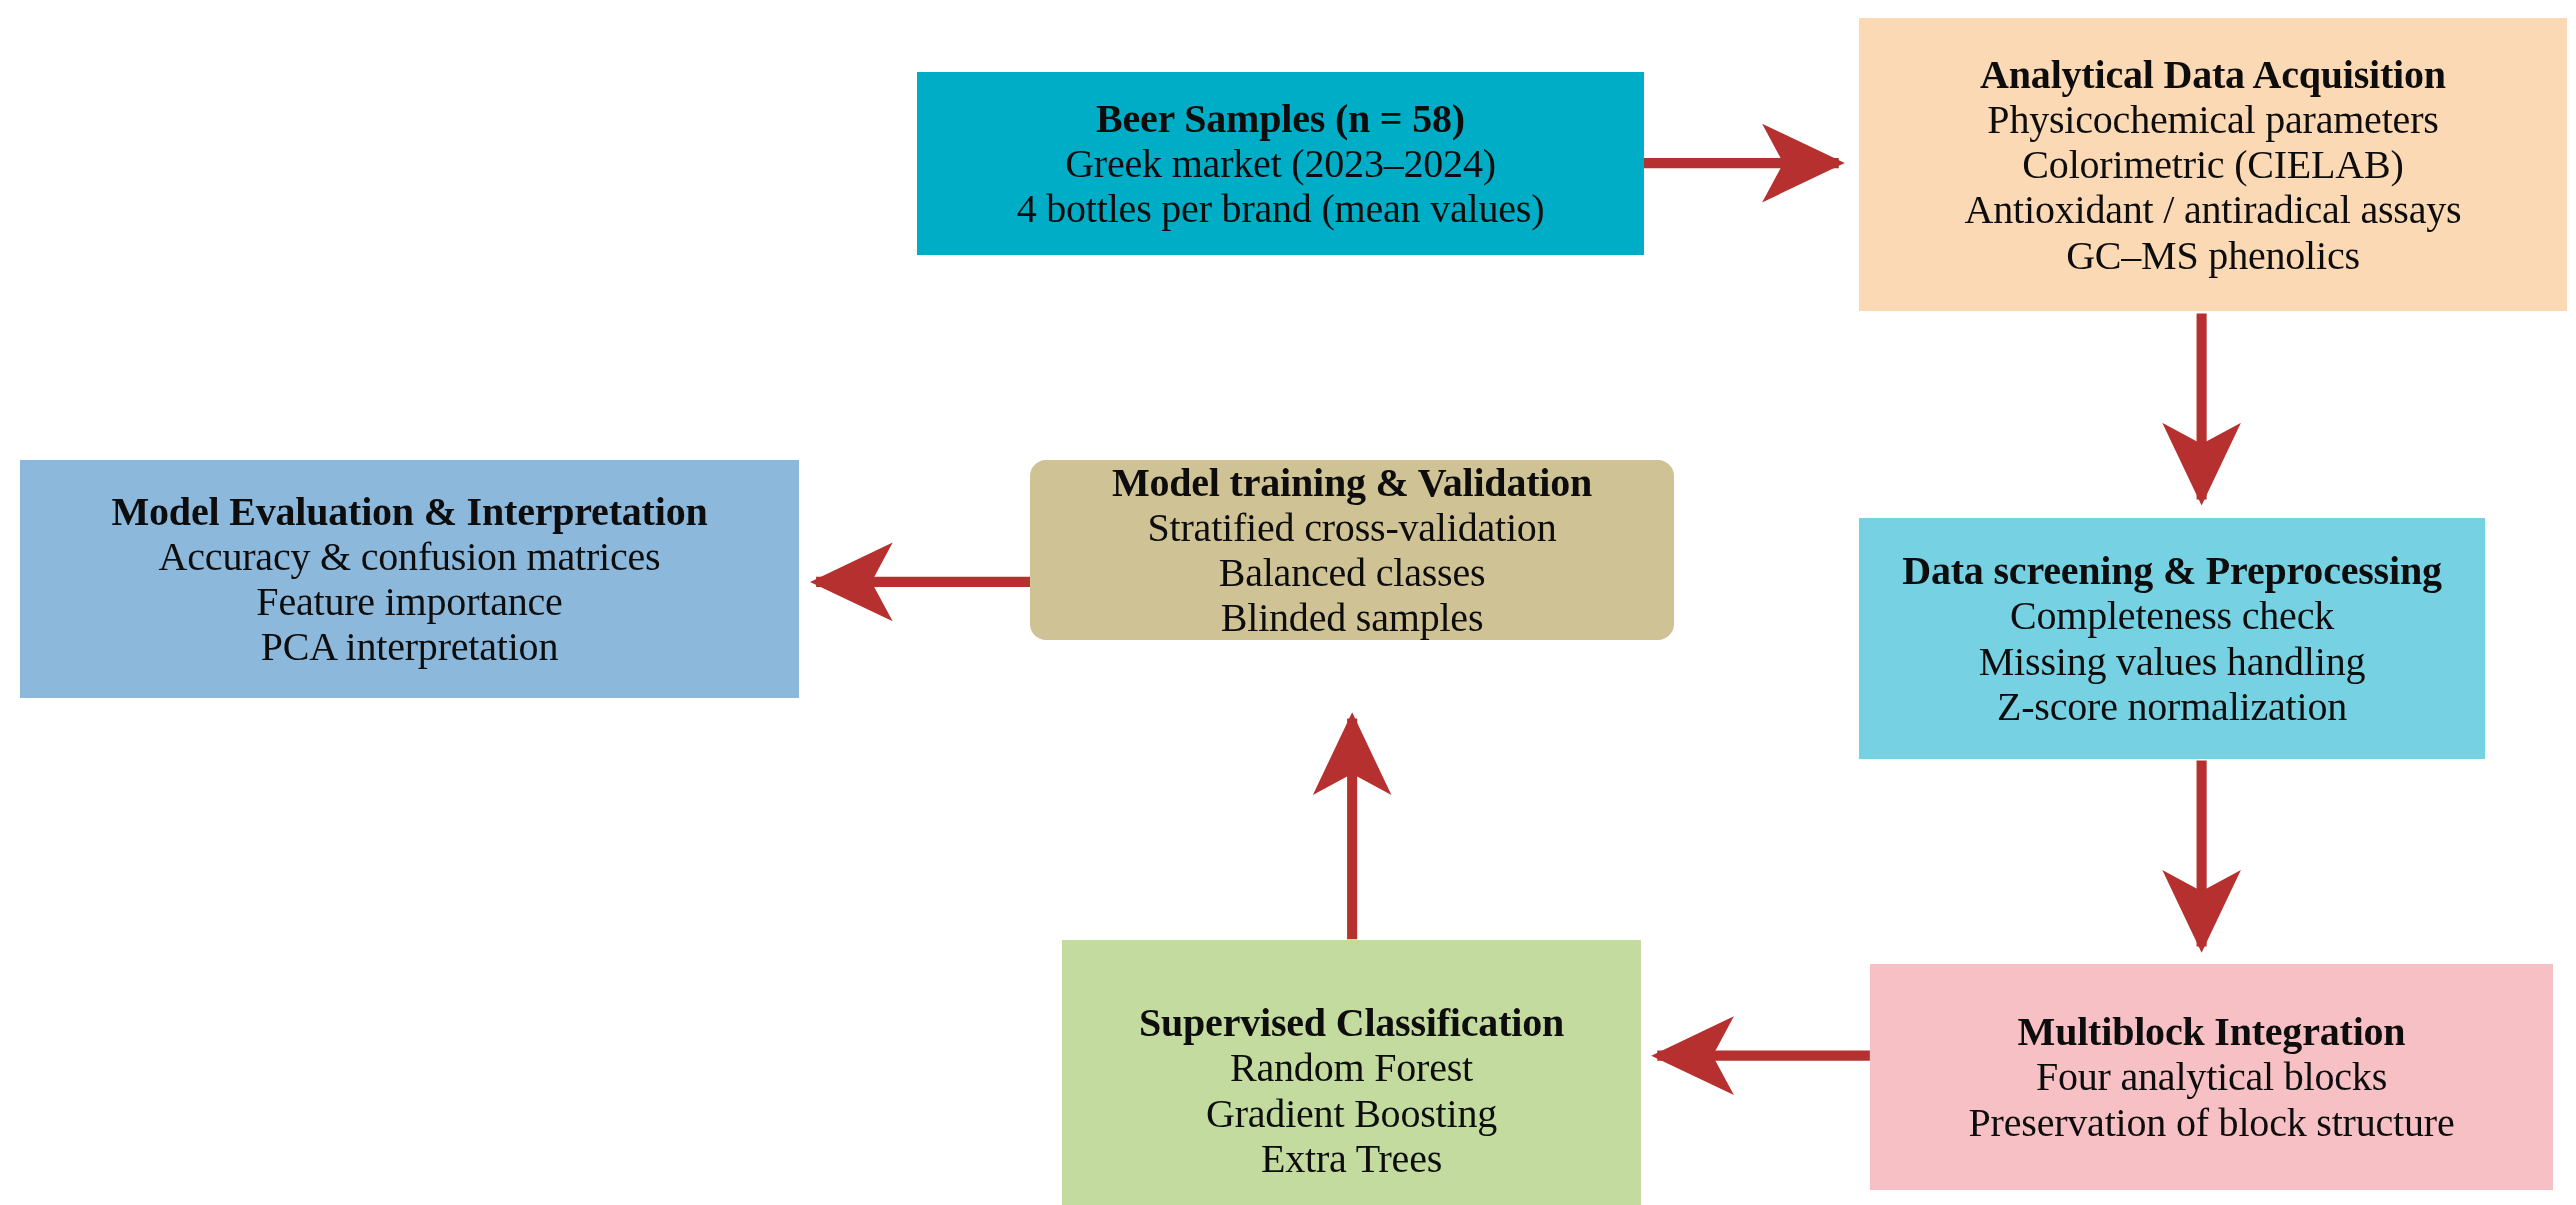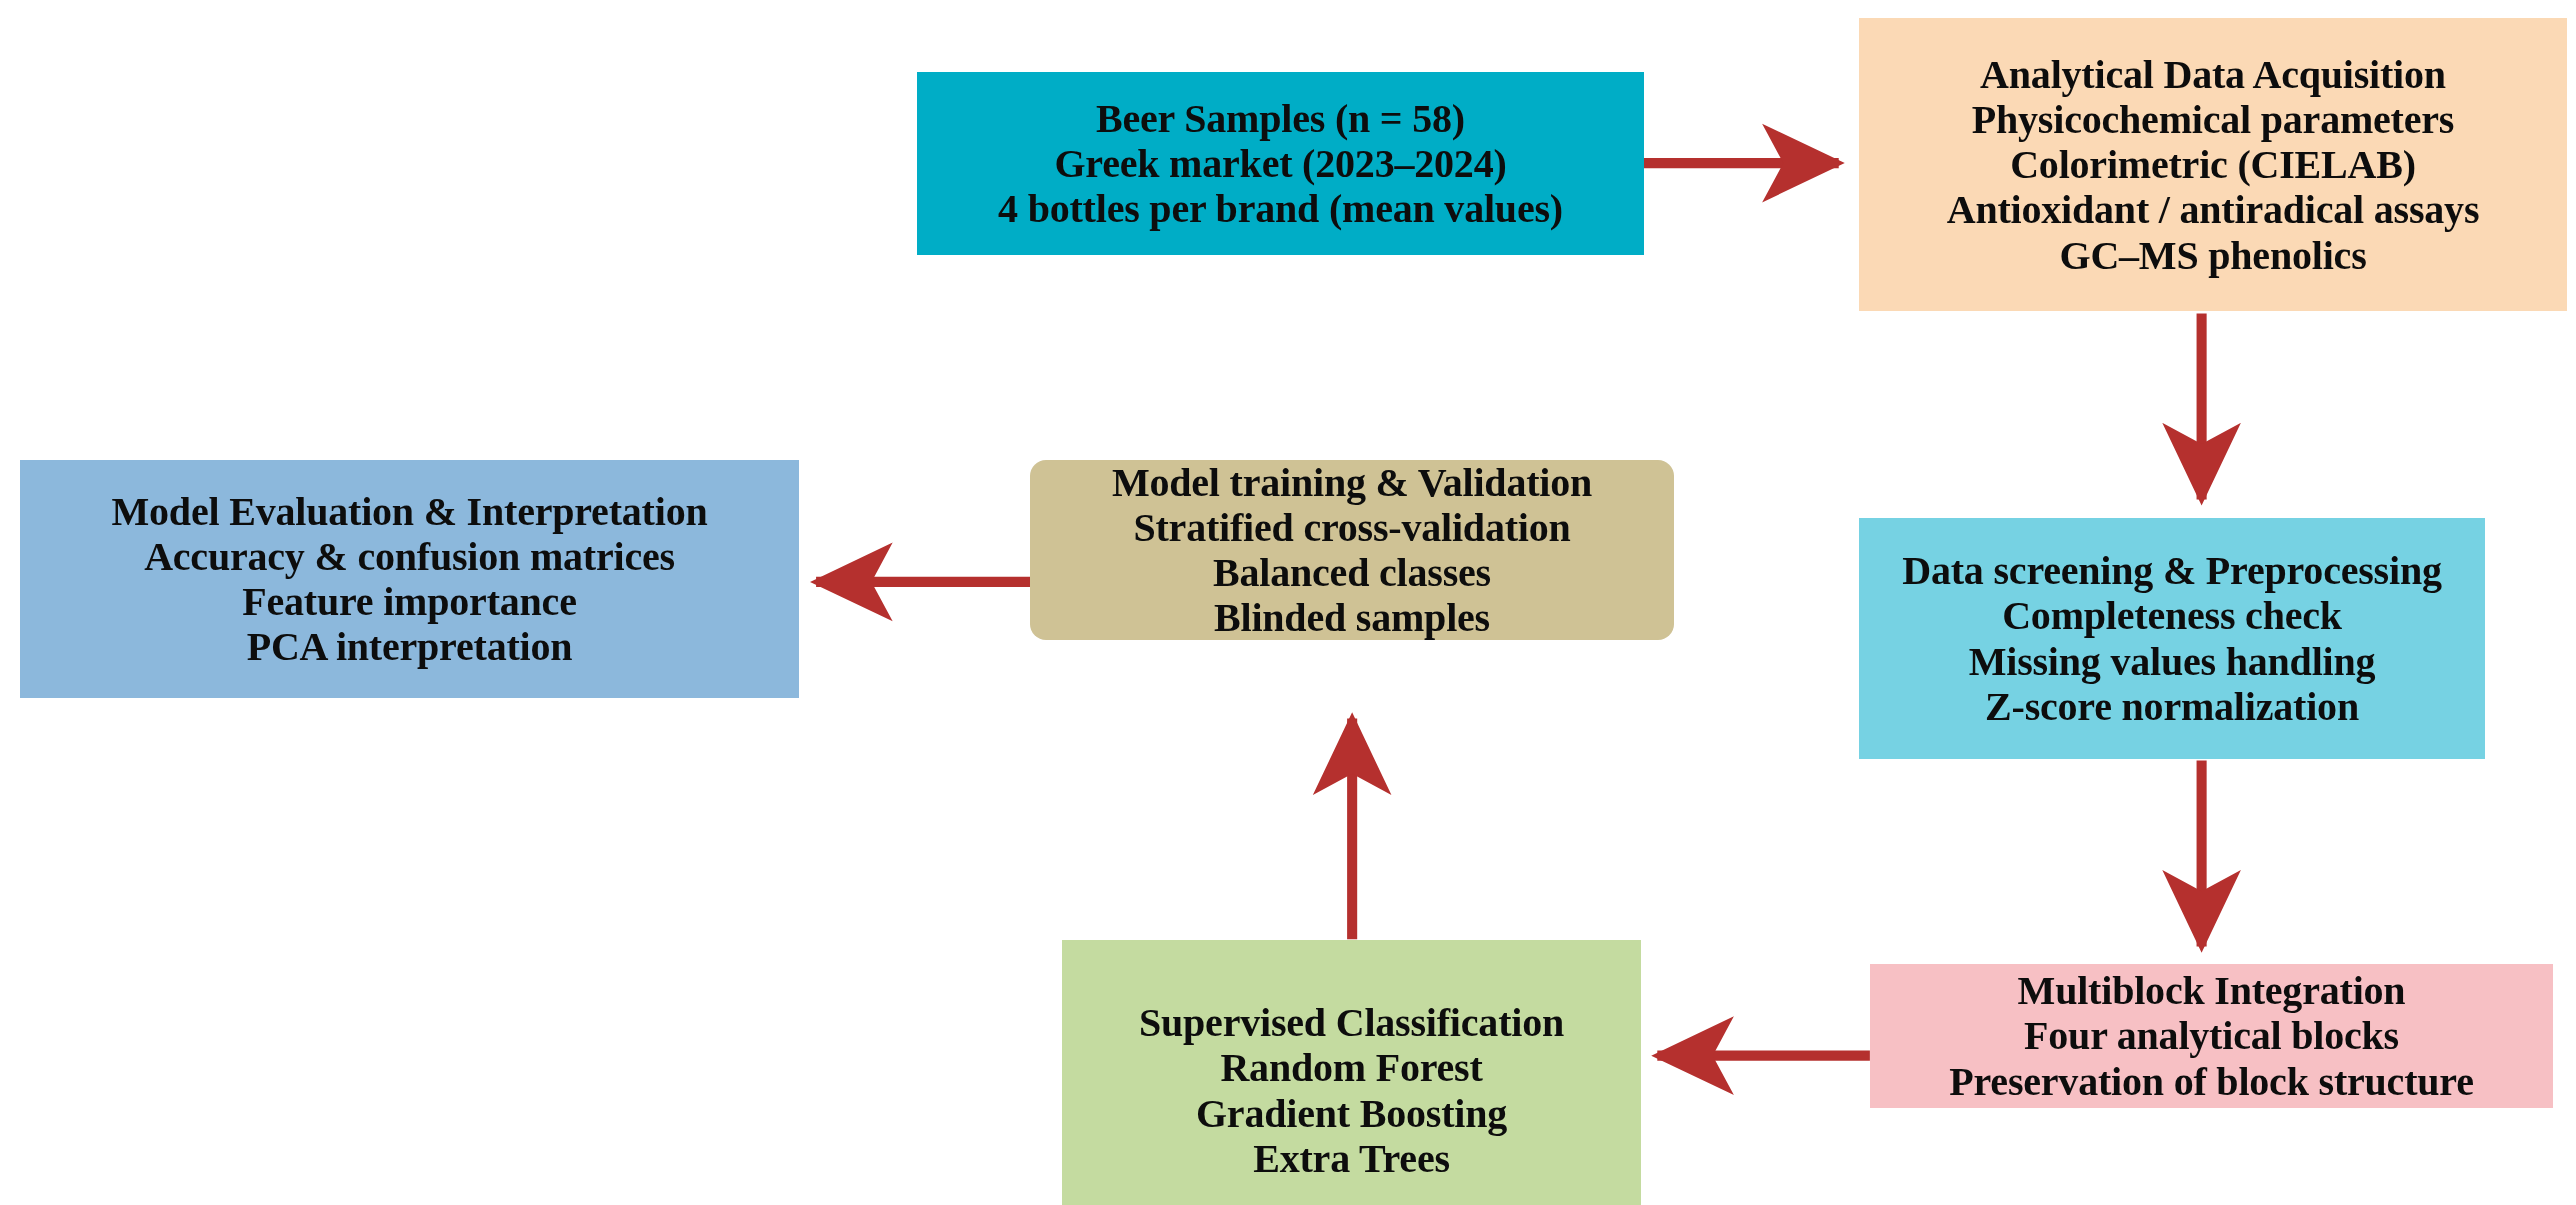--- a/index.html
+++ b/index.html
@@ -28,30 +28,30 @@
     line-height: 1.13;
     padding: 3.7px 9.2px;
   }
   .node .title {
     font-weight: bold;
     font-size: 40px;
     letter-spacing: -0.2px;
     white-space: nowrap;
   }
   .node .line {
-    font-weight: bold;
+    font-weight: normal;
     font-size: 40px;
     letter-spacing: -0.2px;
     white-space: nowrap;
   }
   
   #node-beer-samples       { left:917px; top:72px;   width:727px;  height:183px; background:#00ADC6; }
   #node-data-acquisition   { left:1859px; top:18.3px;   width:708px;  height:293px; background:#FBD9B5; }
   #node-data-screening     { left:1859px; top:518px;  width:626px;  height:241px; background:#76D2E3; }
-  #node-multiblock         { left:1870px; top:964px; width:683px;  height:144px; background:#F7C0C4;align-items:center; }
+  #node-multiblock         { left:1870px; top:964px; width:683px;  height:226px; background:#F7C0C4;align-items:center; }
   #node-supervised         { left:1062px; top:940px; width:579px;  height:301px; background:#C4DBA0; }
   #node-model-training     { left:1030px; top:460px;  width:644px;  height:180px; background:#CFC295;border-radius:16px; }
   #node-model-evaluation   { left:20px;   top:460px;  width:779px;  height:238px; background:#8CB8DC; }
 
   .arrow-svg {
     position: absolute;
     left: 0;
     top: 0;
     width: 2576px;
     height: 1205px;

